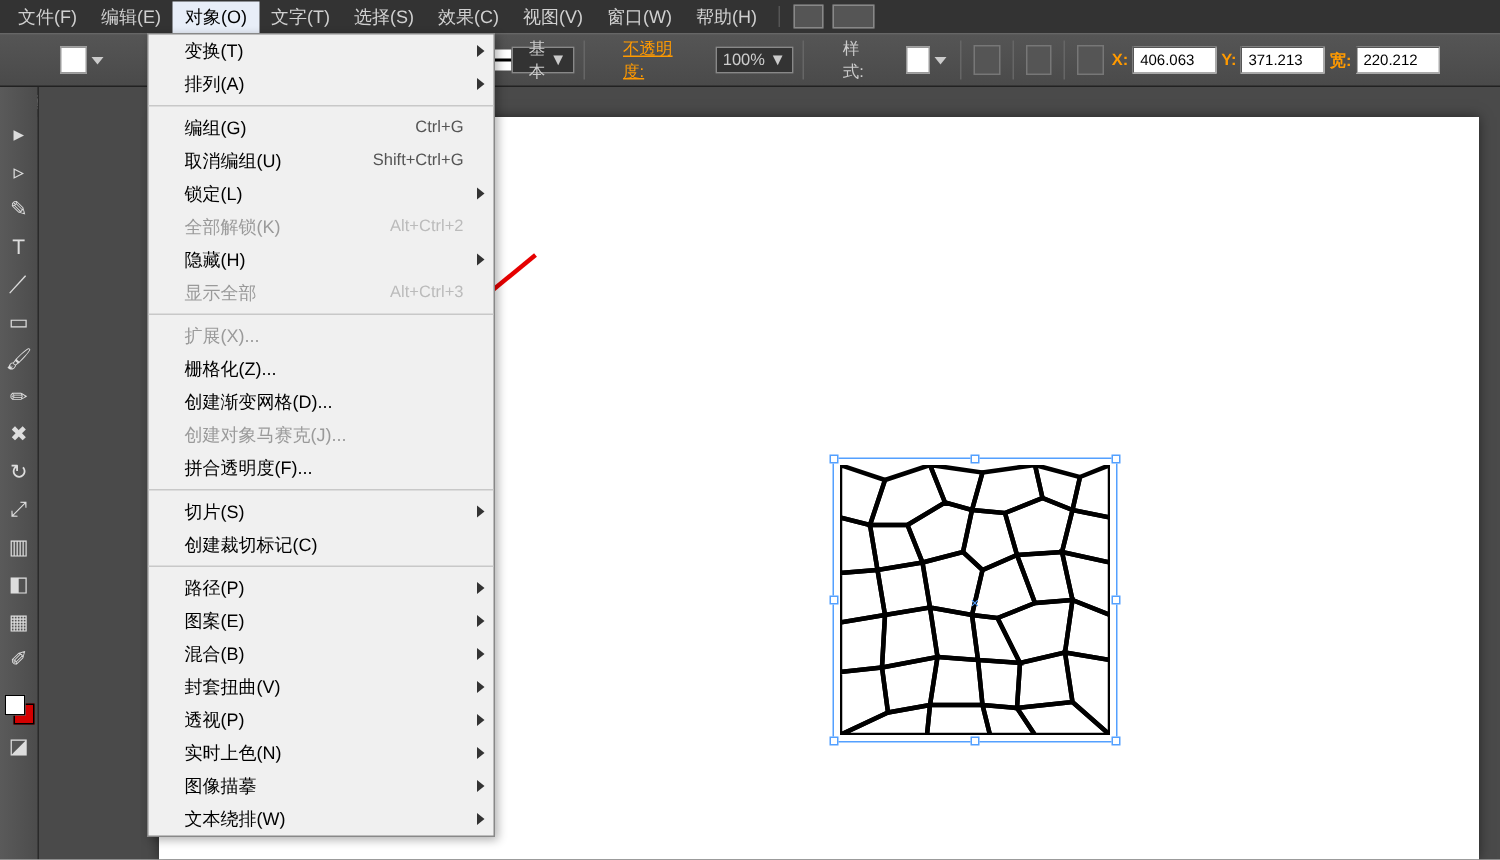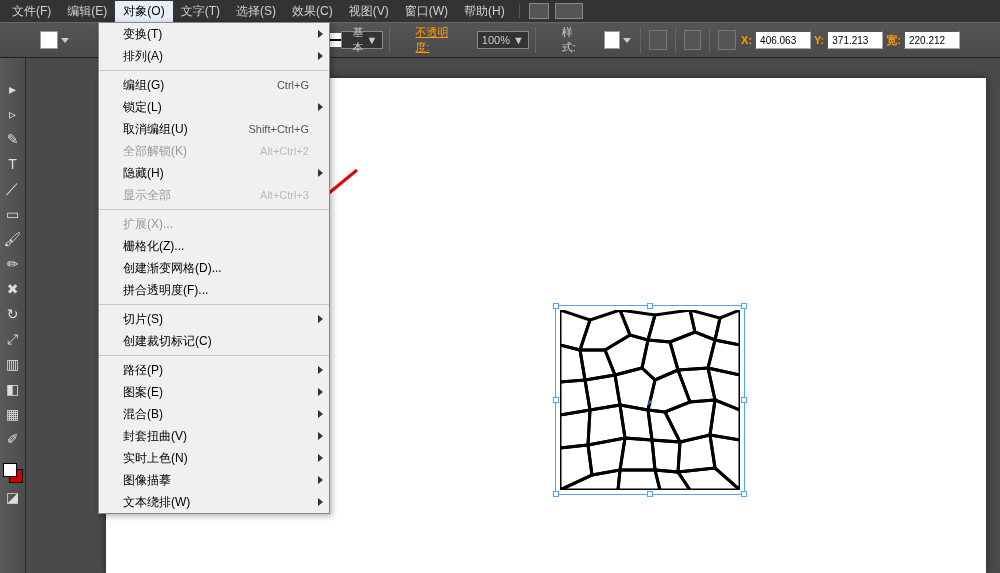--- a/index.html
+++ b/index.html
@@ -140,27 +140,27 @@
     <div class="menu-row">
       <span>排列(A)</span>
       <span class="submenu-arrow"></span>
     </div>
     <div class="menu-divider"></div>
     <div class="menu-row">
       <span>编组(G)</span>
       <span class="shortcut">Ctrl+G</span>
     </div>
     <div class="menu-row">
-      <span>锁定(L)</span>
-      <span class="submenu-arrow"></span>
-    </div>
-    <div class="menu-row">
       <span>取消编组(U)</span>
       <span class="shortcut">Shift+Ctrl+G</span>
     </div>
+    <div class="menu-row">
+      <span>锁定(L)</span>
+      <span class="submenu-arrow"></span>
+    </div>
     <div class="menu-row disabled">
       <span>全部解锁(K)</span>
       <span class="shortcut">Alt+Ctrl+2</span>
     </div>
     <div class="menu-row">
       <span>隐藏(H)</span>
       <span class="submenu-arrow"></span>
     </div>
     <div class="menu-row disabled">
       <span>显示全部</span>
@@ -169,20 +169,23 @@
     <div class="menu-divider"></div>
     <div class="menu-row disabled">
       <span>扩展(X)...</span>
     </div>
     <div class="menu-row">
       <span>栅格化(Z)...</span>
     </div>
     <div class="menu-row">
       <span>创建渐变网格(D)...</span>
     </div>
+    <div class="menu-row disabled">
+      <span>创建对象马赛克(J)...</span>
+    </div>
     <div class="menu-row">
       <span>拼合透明度(F)...</span>
     </div>
     <div class="menu-divider"></div>
     <div class="menu-row">
       <span>切片(S)</span>
       <span class="submenu-arrow"></span>
     </div>
     <div class="menu-row">
       <span>创建裁切标记(C)</span>
@@ -195,20 +198,24 @@
     <div class="menu-row">
       <span>图案(E)</span>
       <span class="submenu-arrow"></span>
     </div>
     <div class="menu-row">
       <span>混合(B)</span>
       <span class="submenu-arrow"></span>
     </div>
     <div class="menu-row">
       <span>封套扭曲(V)</span>
+      <span class="submenu-arrow"></span>
+    </div>
+    <div class="menu-row">
+      <span>透视(P)</span>
       <span class="submenu-arrow"></span>
     </div>
     <div class="menu-row">
       <span>实时上色(N)</span>
       <span class="submenu-arrow"></span>
     </div>
     <div class="menu-row">
       <span>图像描摹</span>
       <span class="submenu-arrow"></span>
     </div>

